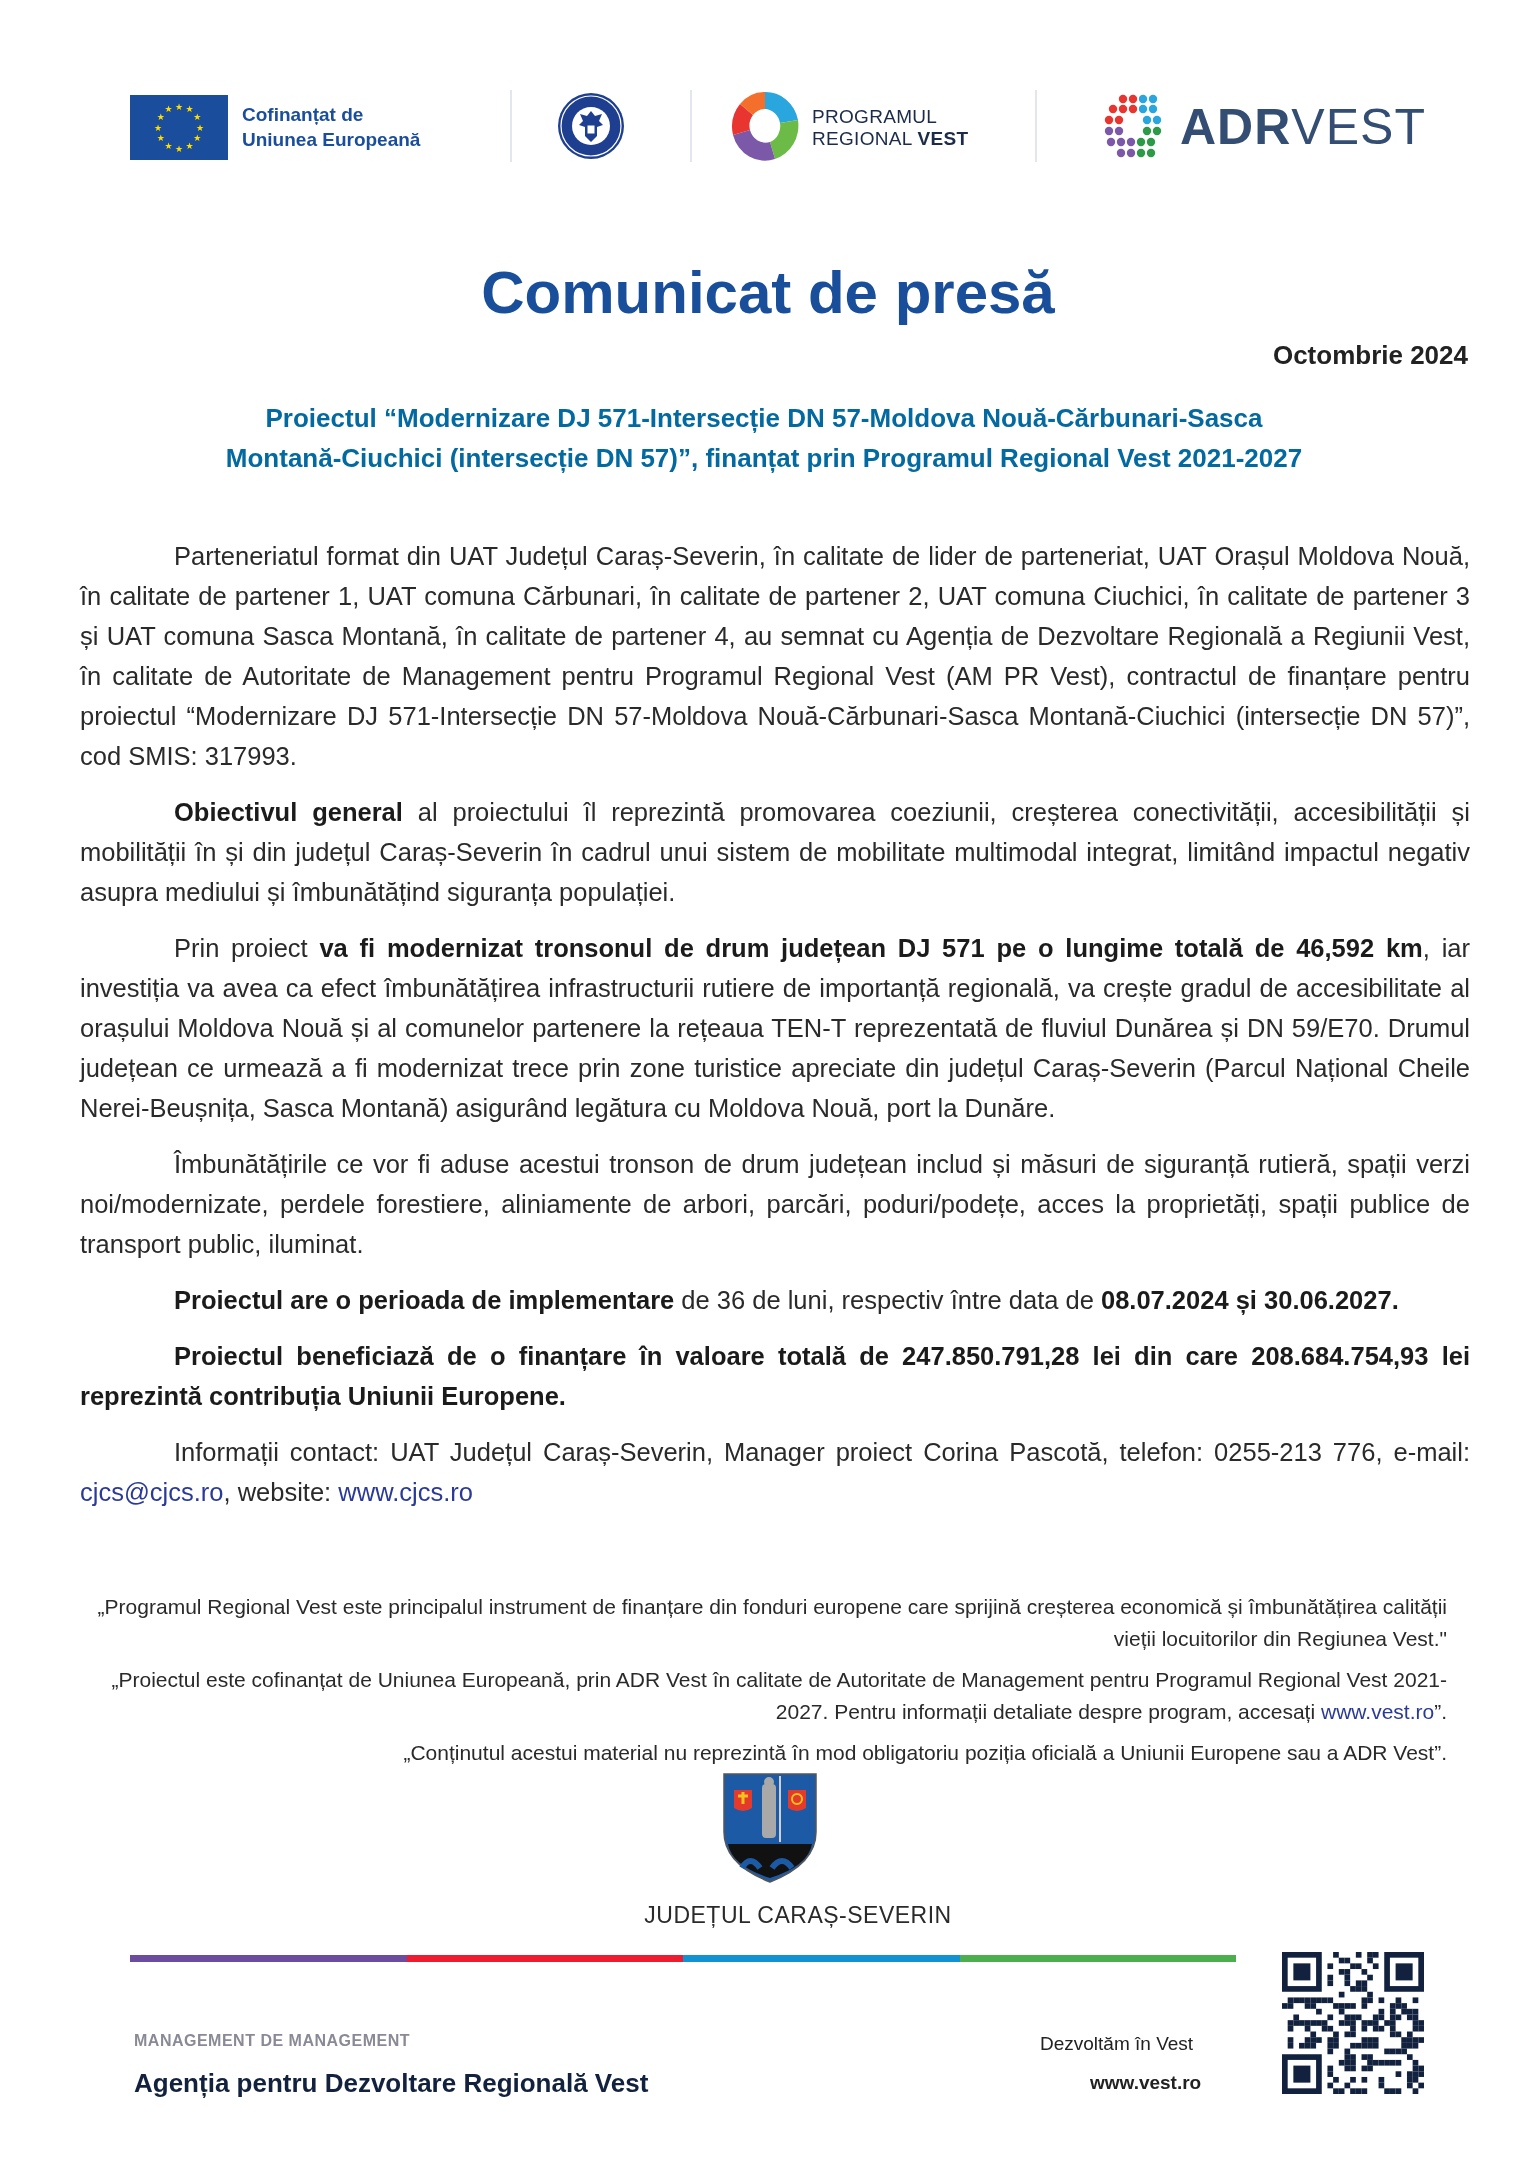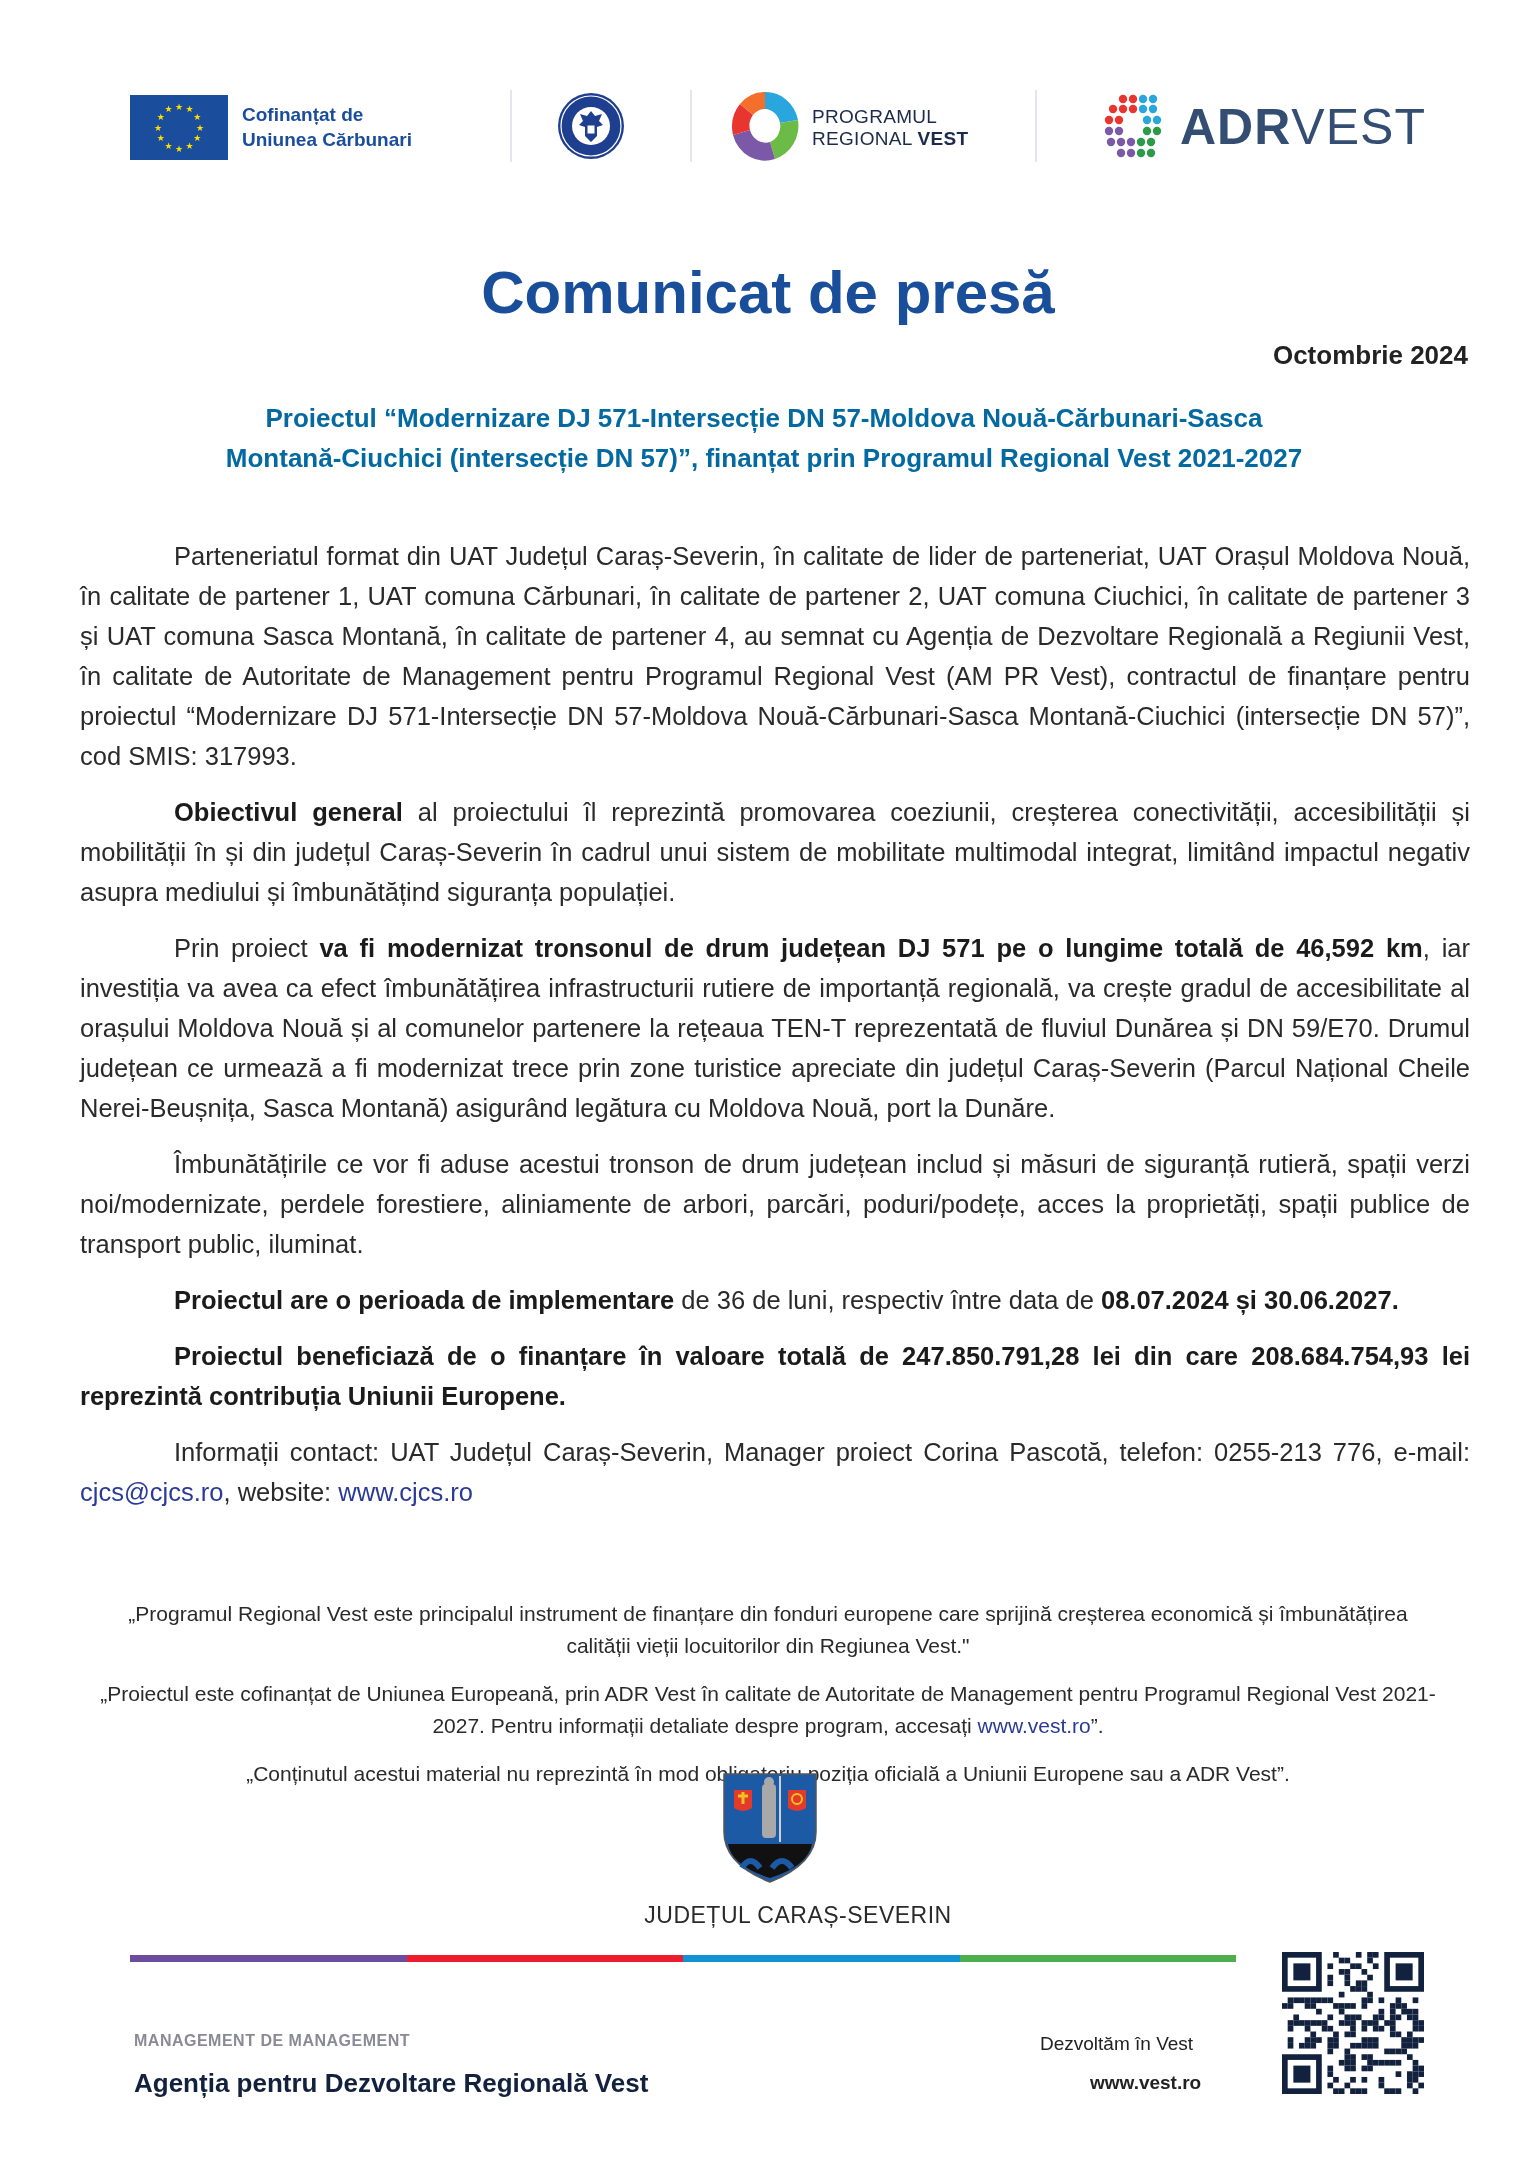--- a/index.html
+++ b/index.html
@@ -31,21 +31,21 @@
   
   .body { position:absolute; top:520px; left:64px; width:1422px; font-size:25.5px; line-height:40px;
           color:#2a2a2a; text-align:justify; }
   .body p { margin:16px; text-indent:94px; }
   .body b { color:#1b1b1b; }
   .link { color:#2a3a96; }
 
   
   .disclaimer { position:absolute; top:1582px; left:80px; width:1376px; text-align:center;
                 font-size:21px; line-height:32px; color:#2a2a2a; }
-  .disclaimer p { margin:16px; }
+  .disclaimer p { margin:9px;text-align:right; }
 
   
   .crest { position:absolute; top:1772px; left:722px; width:96px; height:112px; }
   .county { position:absolute; top:1902px; left:0; width:1536px; text-align:center;
             font-size:23px; color:#2a2a2a; letter-spacing:0.5px;padding-left:30px; }
 
   
   .colorbar { position:absolute; top:1955px; left:130px; width:1106px; height:7px; display:flex; }
   .colorbar span { flex:1; display:block; }
 
@@ -73,21 +73,21 @@
         <text x="49" y="56.5" font-size="9" text-anchor="middle" fill="#ffdd00">★</text>
         <text x="38.50000000000001" y="53.68653347947321" font-size="9" text-anchor="middle" fill="#ffdd00">★</text>
         <text x="30.813466520526795" y="46.00000000000001" font-size="9" text-anchor="middle" fill="#ffdd00">★</text>
         <text x="28" y="35.50000000000001" font-size="9" text-anchor="middle" fill="#ffdd00">★</text>
         <text x="30.813466520526788" y="25" font-size="9" text-anchor="middle" fill="#ffdd00">★</text>
         <text x="38.49999999999999" y="17.313466520526795" font-size="9" text-anchor="middle" fill="#ffdd00">★</text>
       </svg>
   </div>
   <div class="eu-text">
     <div>Cofinanțat de</div>
-    <div>Uniunea Cărbunari</div>
+    <div>Uniunea Europeană</div>
   </div>
   <div class="sep" style="left:380px"></div>
 
   <svg class="gov-seal" viewBox="0 0 68 68">
     <circle cx="34" cy="34" r="33" fill="#1e3f8f"></circle>
     <circle cx="34" cy="34" r="30" fill="none" stroke="#ffffff" stroke-width="1.2"></circle>
     <circle cx="34" cy="34" r="19" fill="#ffffff"></circle>
     <path d="M34 19 l4 5 l7 -2 l-3 7 l4 4 l-6 2 l0 9 l-6 6 l-6 -6 l0 -9 l-6 -2 l4 -4 l-3 -7 l7 2z" fill="#1e3f8f"></path>
     <rect x="30" y="33" width="8" height="9" fill="#ffffff" stroke="#1e3f8f" stroke-width="1"></rect>
   </svg>

